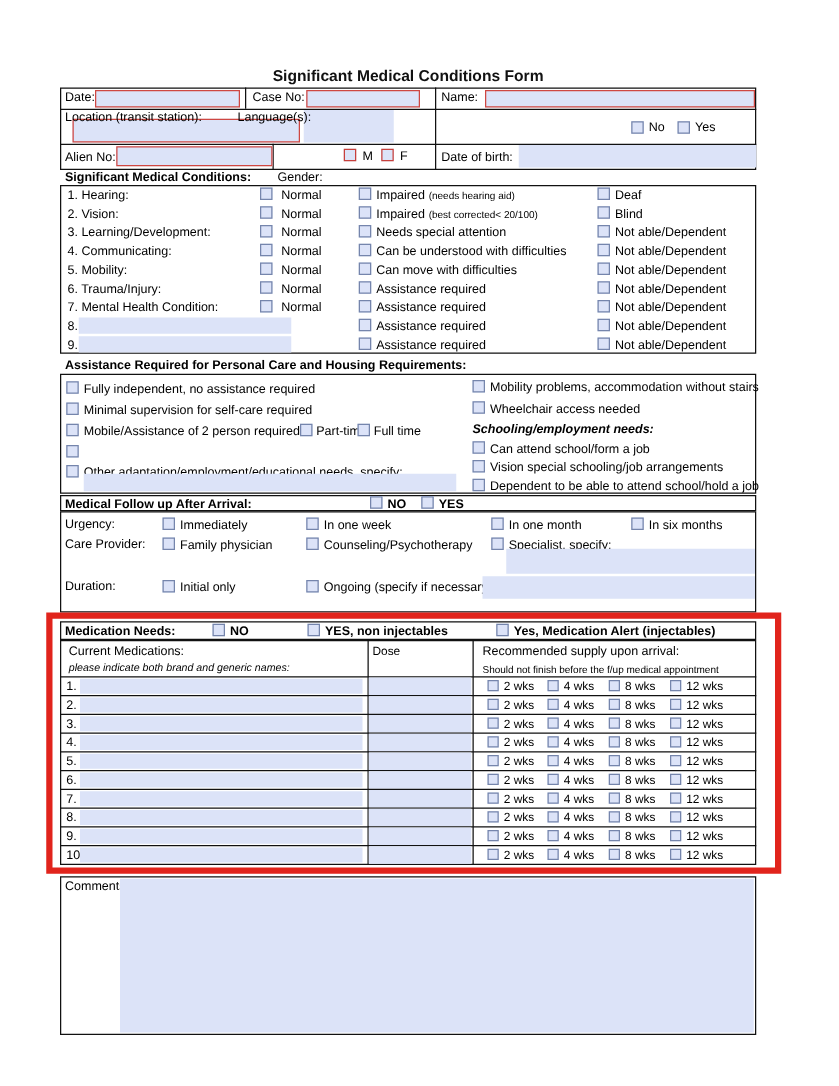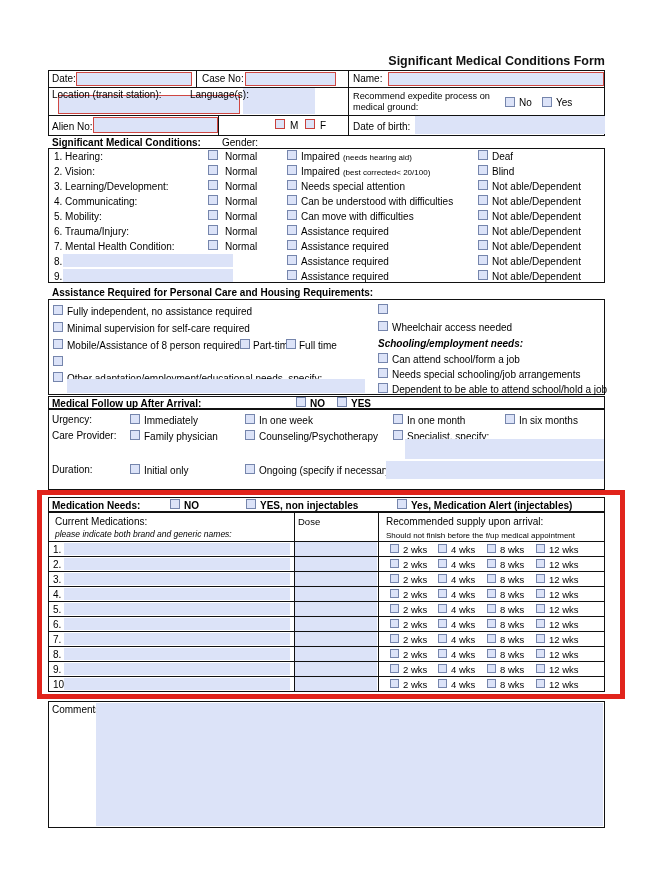--- a/index.html
+++ b/index.html
@@ -5,21 +5,21 @@
   *{box-sizing:border-box;margin:0;padding:0}
   html,body{background:#fff}
   body{font-family:"Liberation Sans","DejaVu Sans",sans-serif;color:#111}
   .pg{position:relative;width:671px;height:869px;background:#fff;overflow:hidden}
   .L{position:absolute;font-size:10px;line-height:11px;white-space:nowrap;color:#000}
   .B{font-weight:bold}
   .I{font-style:italic}
   .S{font-size:8.5px}
   .S2{font-size:8px;margin-left:3px}
   .note{position:absolute;left:48px;top:27px;width:575px;font-size:10.4px;line-height:14px;color:#2222cc}
-  .ttl{position:absolute;left:48px;top:54px;width:557px;text-align:right;font-size:12.5px;font-weight:bold}
+  .ttl{position:absolute;left:48px;top:54px;width:557px;text-align:center;font-size:12.5px;font-weight:bold}
   .bx{position:absolute;border:1.5px solid #111;background:transparent}
   .vl{position:absolute;width:1px;background:#111}
   .hl{position:absolute;height:1px;background:#111}
   .cb{position:absolute;width:10px;height:10px;border:1px solid #7585ac;background:#dce3f8}
   .cbs{width:9px;height:9px}
   .cbr{border-color:#c8403c}
   .f{position:absolute;background:#dce3f8}
   .fr{position:absolute;background:#dce3f8;border:1.6px solid #cf4742}
   .row{position:absolute;left:48px;width:632px;height:15px}
   .row .L{top:3px}
@@ -55,21 +55,20 @@
   <span class="fr" style="left:76px;top:72px;width:116px;height:14px"></span>
   <span class="L" style="left:202px;top:73px">Case No:</span>
   <span class="fr" style="left:245px;top:72px;width:91px;height:14px"></span>
   <span class="L" style="left:353px;top:73px">Name:</span>
   <span class="fr" style="left:388px;top:72px;width:216px;height:14px"></span>
 
   <span class="fr" style="left:58px;top:95px;width:182px;height:19px"></span>
   <span class="L" style="left:52px;top:89px">Location (transit station):</span>
   <span class="f" style="left:243px;top:88px;width:72px;height:26px"></span>
   <span class="L" style="left:190px;top:89px">Language(s):</span>
-  <span class="L" style="left:353px;top:91px;width:150px;white-space:normal;font-size:9.2px;line-height:10.5px">Recommend expedite process on medical ground:</span>
   <span class="cb" style="left:505px;top:97px"></span>
   <span class="L" style="left:519px;top:97px">No</span>
   <span class="cb" style="left:542px;top:97px"></span>
   <span class="L" style="left:556px;top:97px">Yes</span>
 
   <span class="L" style="left:52px;top:121px">Alien No:</span>
   <span class="fr" style="left:93px;top:117px;width:125px;height:16px"></span>
   <span class="L" style="left:222px;top:137px">Gender:</span>
   <span class="cb cbr" style="left:275px;top:119px"></span>
   <span class="L" style="left:290px;top:120px">M</span>
@@ -162,38 +161,39 @@
   </div>
 
   <span class="L B" style="left:52px;top:287px">Assistance Required for Personal Care and Housing Requirements:</span>
   <div class="bx" style="left:48px;top:299px;width:557px;height:96px"></div>
 
   <span class="cb" style="left:53px;top:305px"></span>
   <span class="L" style="left:67px;top:306px">Fully independent, no assistance required</span>
   <span class="cb" style="left:53px;top:322px"></span>
   <span class="L" style="left:67px;top:323px">Minimal supervision for self-care required</span>
   <span class="cb" style="left:53px;top:339px"></span>
-  <span class="L" style="left:67px;top:340px">Mobile/Assistance of 8 person required</span>
+  <span class="L" style="left:67px;top:340px">Mobile/Assistance of 2 person required</span>
   <span class="cb" style="left:240px;top:339px"></span>
   <span class="L" style="left:253px;top:340px">Part-time</span>
   <span class="cb" style="left:286px;top:339px"></span>
   <span class="L" style="left:299px;top:340px">Full time</span>
   <span class="cb" style="left:53px;top:356px"></span>
   <span class="cb" style="left:53px;top:372px"></span>
   <span class="L" style="left:67px;top:373px">Other adaptation/employment/educational needs, specify:</span>
   <span class="f" style="left:67px;top:379px;width:298px;height:14px"></span>
 
   <span class="cb" style="left:378px;top:304px"></span>
+  <span class="L" style="left:392px;top:305px">Mobility problems, accommodation without stairs</span>
   <span class="cb" style="left:378px;top:321px"></span>
   <span class="L" style="left:392px;top:322px">Wheelchair access needed</span>
   <span class="L B I" style="left:378px;top:338px">Schooling/employment needs:</span>
   <span class="cb" style="left:378px;top:353px"></span>
   <span class="L" style="left:392px;top:354px">Can attend school/form a job</span>
   <span class="cb" style="left:378px;top:368px"></span>
-  <span class="L" style="left:392px;top:369px">Needs special schooling/job arrangements</span>
+  <span class="L" style="left:392px;top:369px">Vision special schooling/job arrangements</span>
   <span class="cb" style="left:378px;top:383px"></span>
   <span class="L" style="left:392px;top:384px">Dependent to be able to attend school/hold a job</span>
 
   <div class="bx" style="left:48px;top:396px;width:557px;height:13px"></div>
   <span class="L B" style="left:52px;top:398px">Medical Follow up After Arrival:</span>
   <span class="cb" style="left:296px;top:397px"></span>
   <span class="L B" style="left:310px;top:398px">NO</span>
   <span class="cb" style="left:337px;top:397px"></span>
   <span class="L B" style="left:351px;top:398px">YES</span>
 

